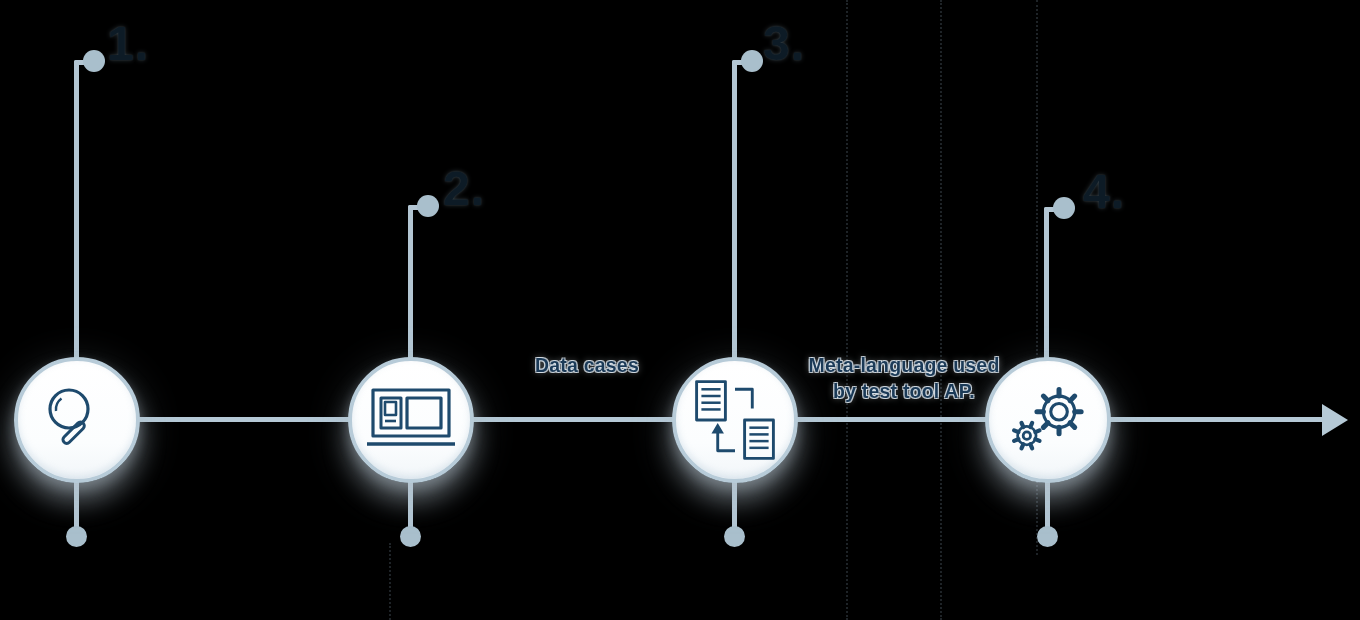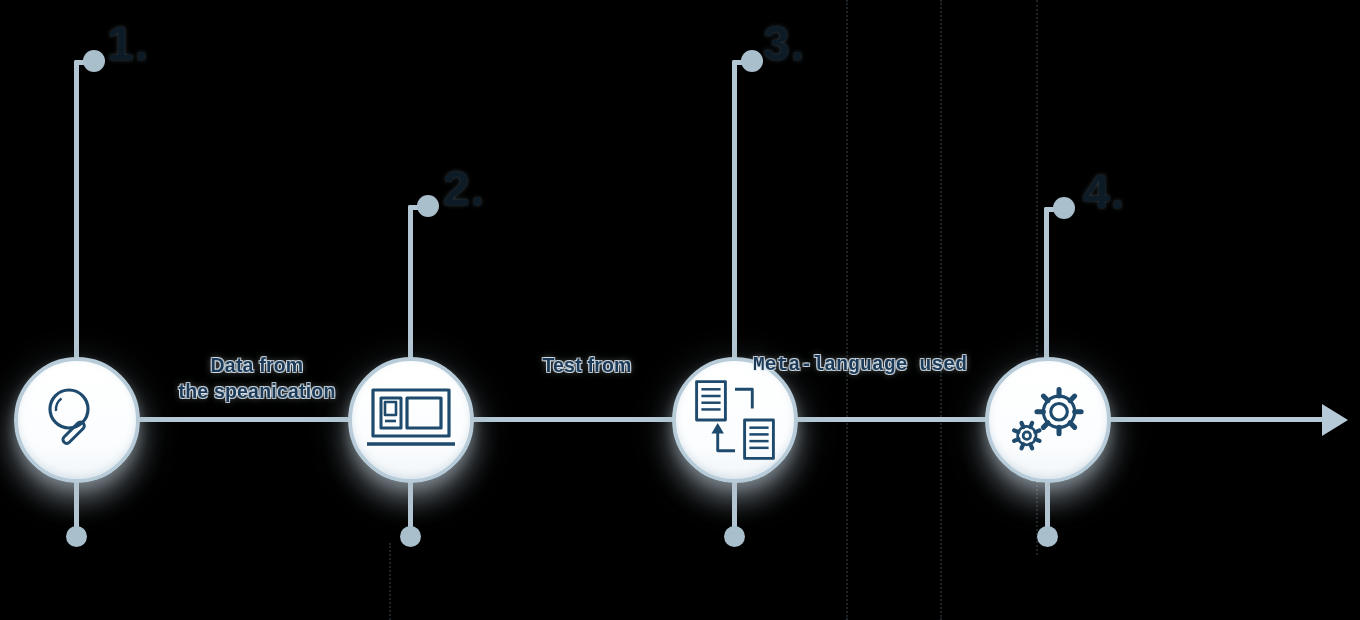--- a/index.html
+++ b/index.html
@@ -81,45 +81,41 @@
   <div class="step-circle" style="left:14px;top:357px;">
     <svg width="76" height="76" viewBox="0 0 76 76">
       <circle class="ic" cx="30" cy="27" r="19"></circle>
       <path class="ic" style="stroke-width:2.4" d="M17 29 A 13.5 13.5 0 0 1 22.5 16.5"></path>
       <g transform="rotate(45 44 41)">
         <rect class="ic" style="stroke-width:3" x="40.5" y="41" width="7.5" height="27" rx="3.7"></rect>
       </g>
     </svg>
   </div>
 
-  <div class="step-label" style="left:162px;top:352px;width:190px;">
-    <div>Data from</div>
-    <div>the speanication</div>
-  </div>
 
   <div class="v-line" style="left:408px;top:205px;height:155px;"></div>
   <div class="h-line" style="left:408px;top:205px;width:20px;"></div>
   <div class="dot" style="left:417px;top:195px;"></div>
   <div class="step-number" style="left:443px;top:161px;">2.</div>
   <div class="v-line" style="left:408px;top:480px;height:50px;"></div>
   <div class="dot small" style="left:400px;top:526px;"></div>
 
   <div class="step-circle" style="left:348px;top:357px;">
     <svg width="100" height="76" viewBox="0 0 100 76">
       <rect class="ic" x="12" y="8" width="76" height="46"></rect>
       <rect class="ic" style="stroke-width:3" x="20" y="16" width="20" height="30"></rect>
       <rect class="ic" style="stroke-width:2.6" x="24" y="20" width="11" height="13"></rect>
       <line class="ic" style="stroke-width:2.6" x1="24" y1="39" x2="35" y2="39"></line>
       <rect class="ic" x="46" y="16" width="34" height="30"></rect>
       <line class="ic" style="stroke-width:3.6" x1="6" y1="62" x2="94" y2="62"></line>
     </svg>
   </div>
 
   <div class="step-label" style="left:487px;top:352px;width:200px;">
-    <div>Test from</div>
+    <div>Data cases</div>
   </div>
 
   <div class="v-line" style="left:732px;top:60px;height:300px;"></div>
   <div class="h-line" style="left:732px;top:60px;width:20px;"></div>
   <div class="dot" style="left:741px;top:50px;"></div>
   <div class="step-number" style="left:763px;top:16px;">3.</div>
   <div class="v-line" style="left:732px;top:480px;height:50px;"></div>
   <div class="dot small" style="left:724px;top:526px;"></div>
 
   <div class="step-circle" style="left:672px;top:357px;">
@@ -133,22 +129,23 @@
       <rect class="ic" style="stroke-width:3" x="60" y="46" width="30" height="40"></rect>
       <line class="ic" style="stroke-width:2.6" x1="65" y1="54" x2="85" y2="54"></line>
       <line class="ic" style="stroke-width:2.6" x1="65" y1="61" x2="85" y2="61"></line>
       <line class="ic" style="stroke-width:2.6" x1="65" y1="68" x2="85" y2="68"></line>
       <line class="ic" style="stroke-width:2.6" x1="65" y1="75" x2="85" y2="75"></line>
       <polyline class="ic" style="stroke-width:3" points="50,78 32,78 32,58"></polyline>
       <polygon class="ic-fill" points="32,49 25.5,60 38.5,60"></polygon>
     </svg>
   </div>
 
-  <div class="step-label" style="left:744px;top:352px;width:232px;font-family:Liberation Mono, monospace;">
+  <div class="step-label" style="left:788px;top:352px;width:232px;">
     <div>Meta-language used</div>
+    <div>by test tool AP.</div>
   </div>
 
   <div class="v-line" style="left:1044px;top:207px;height:153px;"></div>
   <div class="h-line" style="left:1044px;top:207px;width:20px;"></div>
   <div class="dot" style="left:1053px;top:197px;"></div>
   <div class="step-number" style="left:1083px;top:164px;">4.</div>
   <div class="v-line" style="left:1045px;top:480px;height:50px;"></div>
   <div class="dot small" style="left:1037px;top:526px;"></div>
 
   <div class="step-circle" style="left:985px;top:357px;">

